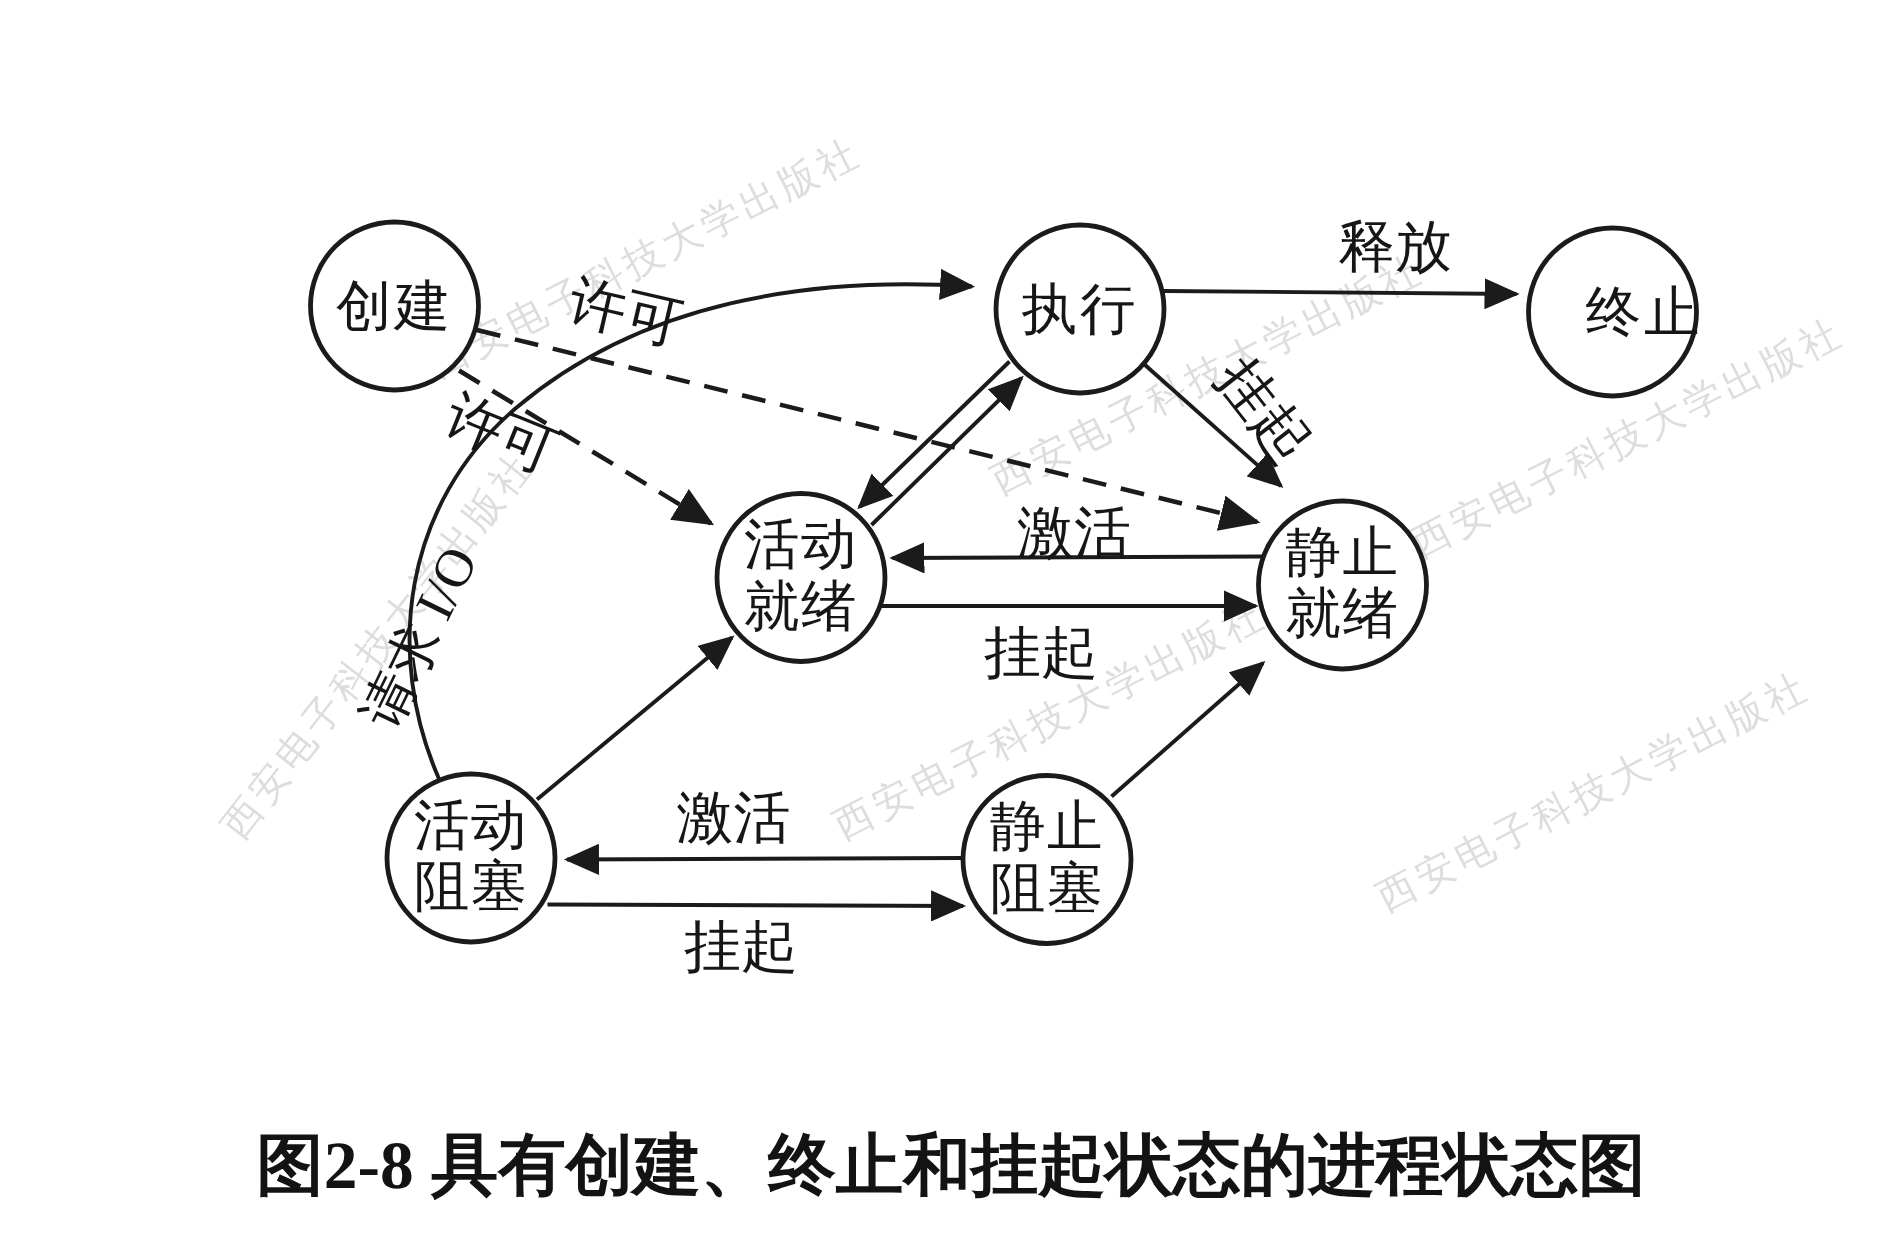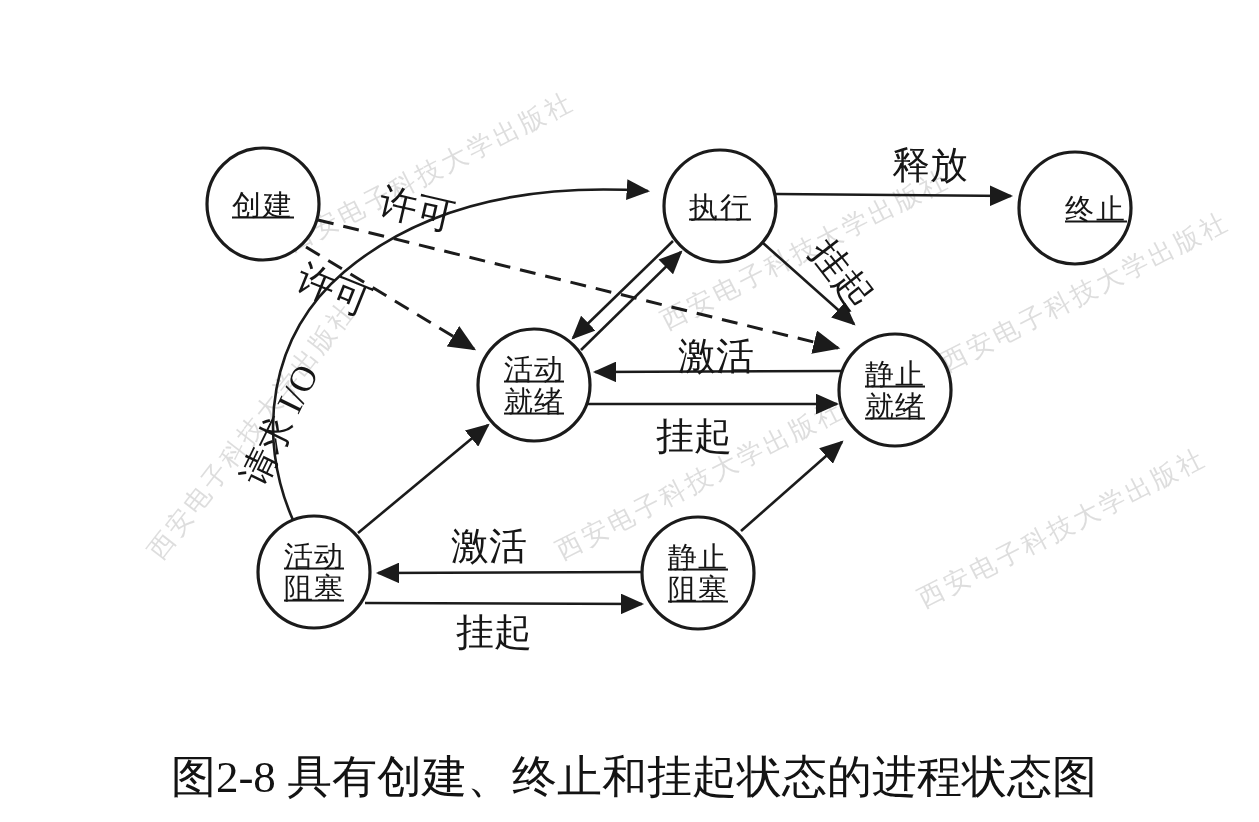--- a/index.html
+++ b/index.html
@@ -15,21 +15,21 @@
   #diagram-svg { position: absolute; left: 0; top: 0; }
   .lbl {
     position: absolute;
     transform: translate(-50%, -50%);
     white-space: nowrap;
     font-size: 38px;
     color: #161616;
     line-height: 1.0;
     text-align: center;
   }
-  .node-lbl { font-size: 29px; letter-spacing: 2px; text-decoration: underline; }
+  .node-lbl { font-size: 37px; letter-spacing: 2px; }
   .node-lbl .ln { display: block; line-height: 1.12; letter-spacing: 1px; }
   .rot { transform-origin: center center; }
   .caption {
     position: absolute;
     transform: translate(-50%, -50%);
     font-size: 45px;
     letter-spacing: 0px;
     white-space: nowrap;
     color: #131313;
   }
@@ -131,15 +131,15 @@
   <div class="lbl rot" style="left:417px; top:209px; transform: translate(-50%,-50%) rotate(13deg);">许可</div>
   <div class="lbl rot" style="left:334px; top:290px; transform: translate(-50%,-50%) rotate(22deg);">许可</div>
   <div class="lbl" style="left:930px; top:165px;">释放</div>
   <div class="lbl rot" style="left:842px; top:274px; transform: translate(-50%,-50%) rotate(52deg);">挂起</div>
   <div class="lbl" style="left:716px; top:356px;">激活</div>
   <div class="lbl" style="left:694px; top:436px;">挂起</div>
   <div class="lbl" style="left:489px; top:546px;">激活</div>
   <div class="lbl" style="left:494px; top:632px;">挂起</div>
   <div class="lbl rot" style="left:280px; top:425px; font-size:36px; transform: translate(-50%,-50%) rotate(-64deg);">请求 I/O</div>
 
-  <div class="caption" style="left:634px; top:777px;">图2-8  具有创建、终止和挂起状态的进程状态图</div>
+  <div class="caption" style="left:634px; top:777px;font-weight:bold;">图2-8  具有创建、终止和挂起状态的进程状态图</div>
 
 </div>
 
 </body></html>

